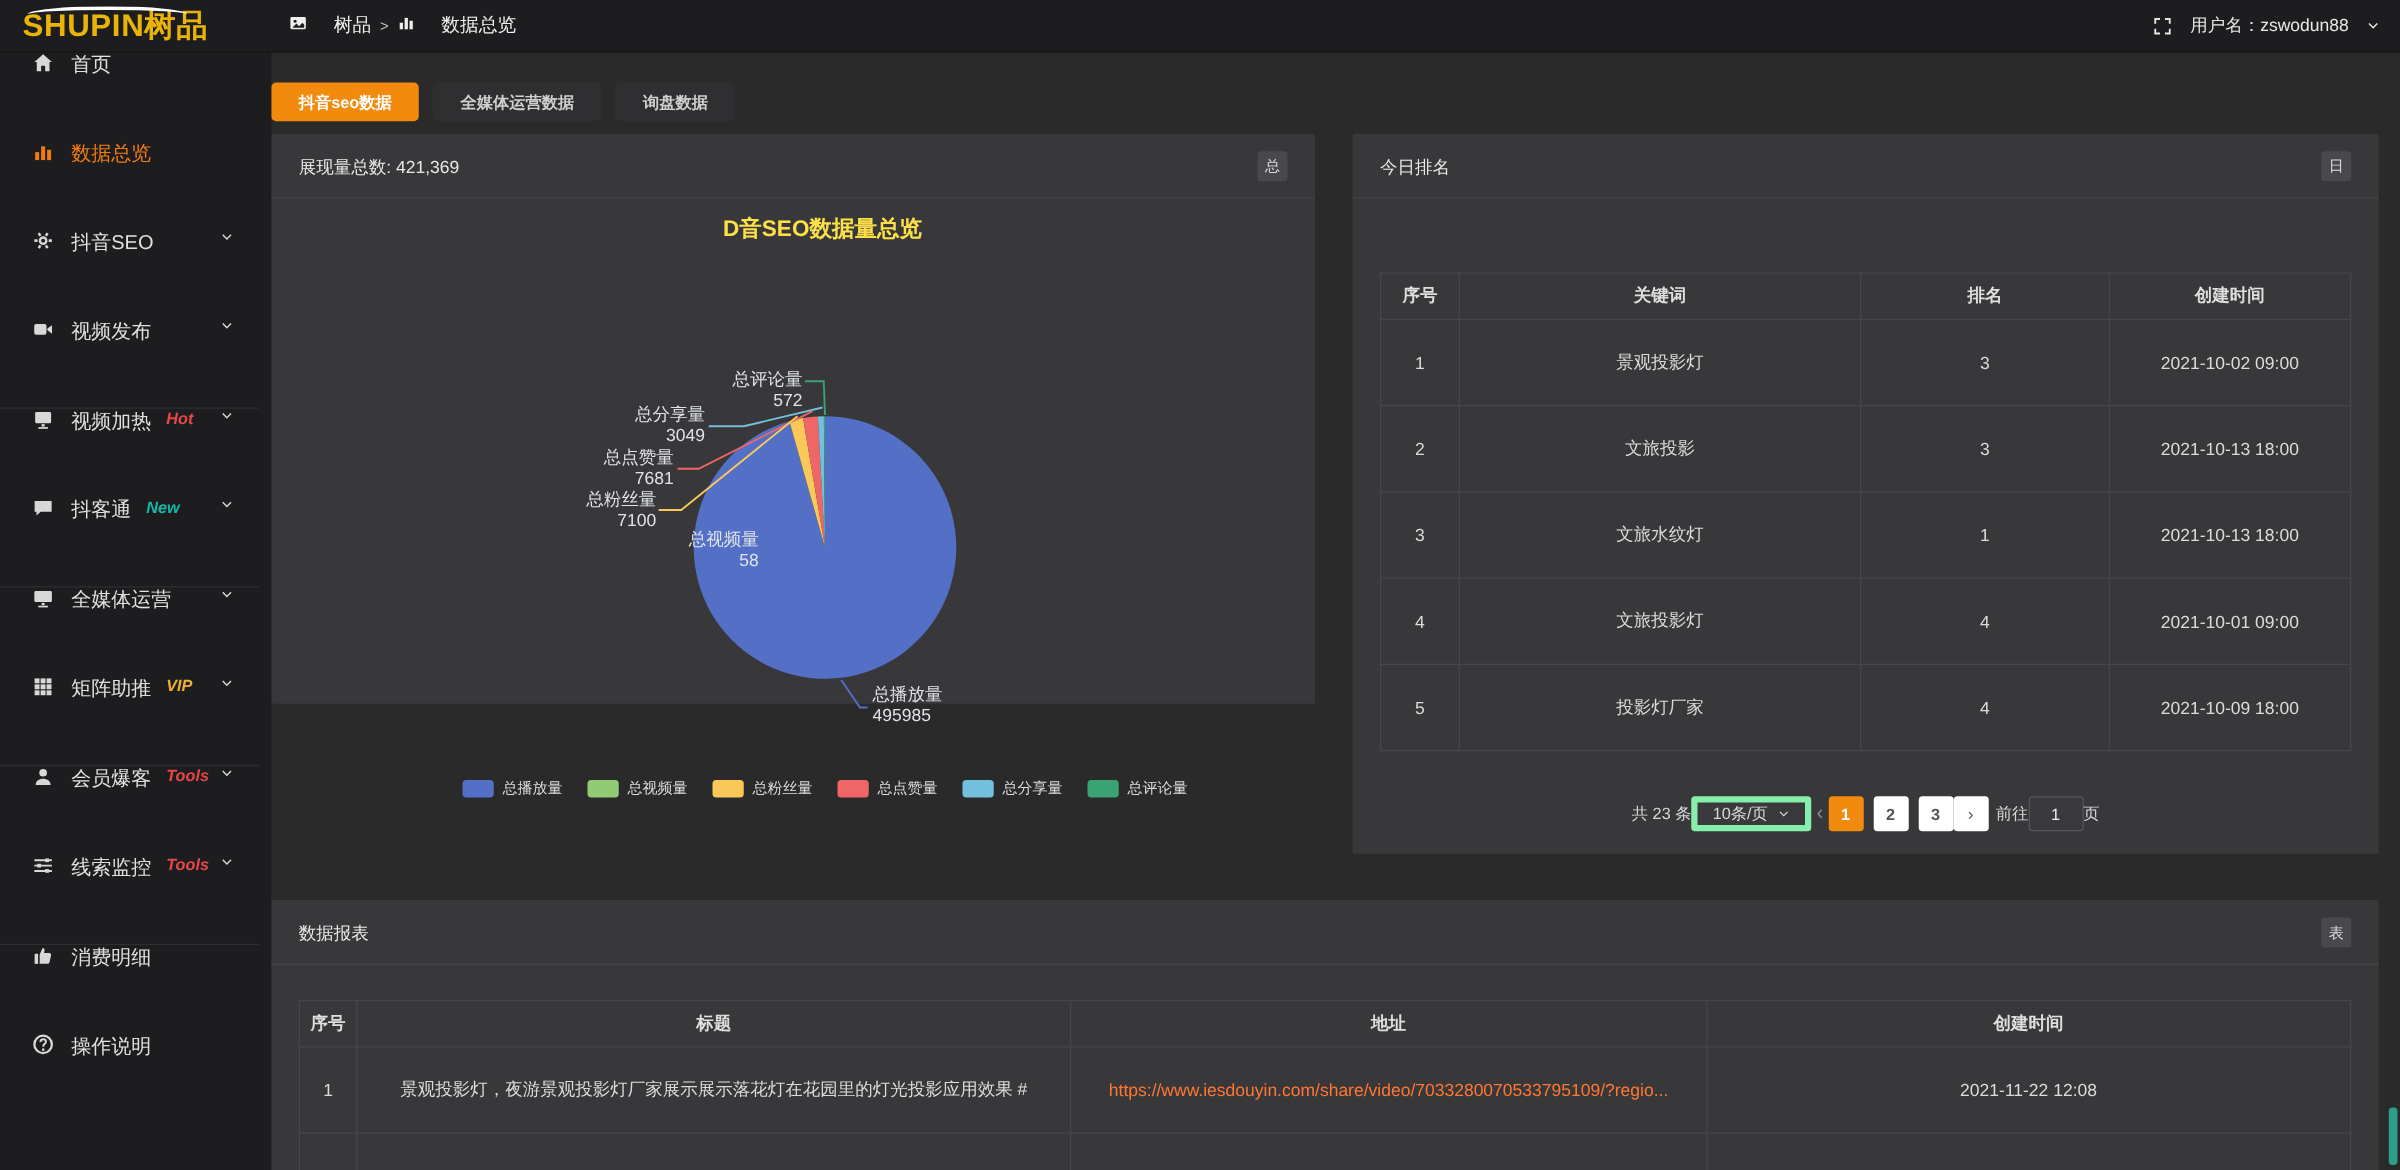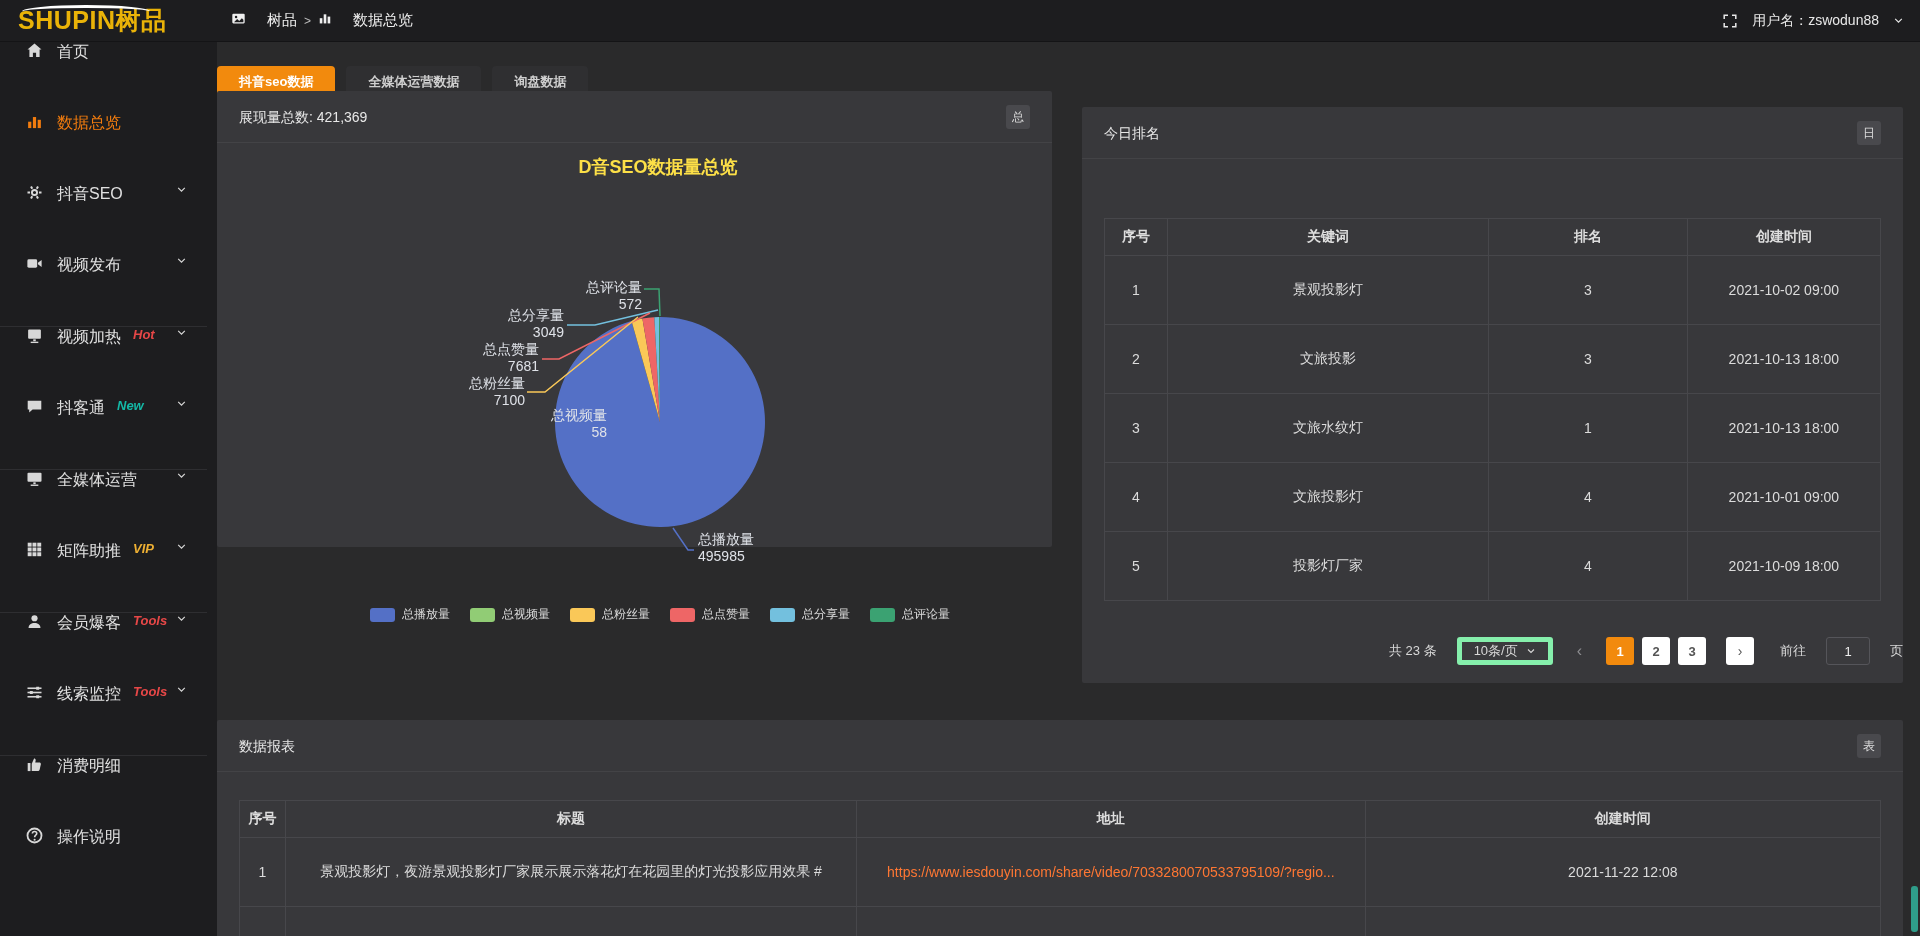--- a/index.html
+++ b/index.html
@@ -27,21 +27,21 @@
   .badge{font-style:italic;font-weight:bold;font-size:13px;margin-left:12px}
   .chev{margin-left:auto;color:#9b9b9b}
   .side-divider{height:1px;background:#2e2e31;margin:0 10px 0 0}
   
   .main{position:absolute;left:217px;top:42px;right:0;bottom:0}
   .tabs{position:absolute;left:0;top:24px;display:flex;gap:11px}
   .tab{height:31px;padding:0 22px;border:none;border-radius:4px;background:#2f2f31;color:#cfcfcf;
     font-size:13px;font-weight:bold;cursor:pointer;font-family:inherit}
   .tab.active{background:#f28a0d;color:#fff}
   .panel{position:absolute;background:#38383b;border-radius:2px}
-  #overview{left:0;top:49px;width:835px;height:456px}
+  #overview{left:0;top:65px;width:835px;height:456px}
   #ranking{left:865px;top:65px;width:821px;height:576px}
   #report{left:0;top:678px;width:1686px;height:278px}
   .p-head{height:52px;line-height:52px;padding:0 22px;font-size:14px;color:#e8e8e8;
     border-bottom:1px solid #434346}
   .corner-btn{position:absolute;top:14px;right:22px;width:24px;height:24px;background:#49494d;
     border:none;border-radius:3px;color:#ddd;font-size:12px;line-height:24px;text-align:center;
     cursor:pointer;font-family:inherit;padding:0}
   
   .chart-title{position:absolute;left:441px;top:64px;transform:translateX(-50%);
     font-size:18px;font-weight:600;color:#fde047;white-space:nowrap}
@@ -60,22 +60,22 @@
   
   .t-wrap{padding:0 22px}
   .dtable{width:100%;border-collapse:collapse;font-size:14px;color:#dcdcdc;table-layout:fixed}
   .dtable th,.dtable td{border:1px solid #47474b;text-align:center;overflow:hidden;
     white-space:nowrap;text-overflow:ellipsis}
   .dtable thead th{height:37px;font-weight:bold;color:#dedede}
   .dtable tbody td{height:69px}
   .dtable td.tl{text-align:center;padding:0 12px}
   a.link{color:#ff7733;text-decoration:none;cursor:pointer}
   
-  .pager{position:absolute;left:0;right:0;bottom:18px;height:28px;display:flex;gap:20px;
-    align-items:center;justify-content:flex-end;font-size:13px;color:#d8d8d8}
+  .pager{position:absolute;left:0;right:0;bottom:18px;height:28px;display:flex;gap:0;
+    align-items:center;justify-content:center;font-size:13px;color:#d8d8d8}
   .psize{display:flex;align-items:center;gap:8px;height:28px;padding:0 10px;border:5px solid #86efac;
     border-radius:3px;background:#3a3a3d;color:#d8d8d8;cursor:pointer;min-width:96px;justify-content:center}
   .arrow-prev{color:#8d8d91;font-size:16px;padding:0 4px;cursor:pointer}
   .pg-btn{min-width:28px;height:28px;border:none;border-radius:3px;background:#fff;color:#555;
     font-size:13px;font-weight:bold;cursor:pointer;font-family:inherit}
   .pg-btn.active{background:#f28a0d;color:#fff}
   .pg-next{min-width:28px;height:28px;border:none;border-radius:3px;background:#fff;color:#555;
     font-size:14px;cursor:pointer;font-family:inherit}
   .goto-input{width:44px;height:28px;background:#3a3a3d;border:1px solid #55555a;border-radius:3px;
     color:#eee;text-align:center;font-size:13px;font-family:inherit}

